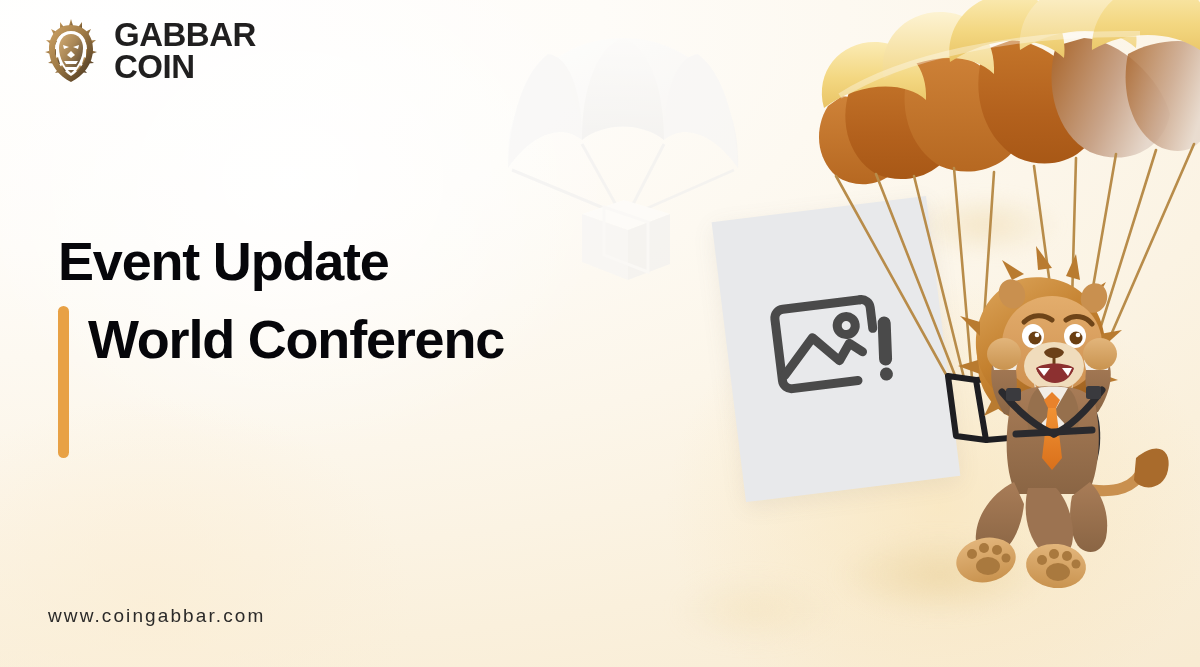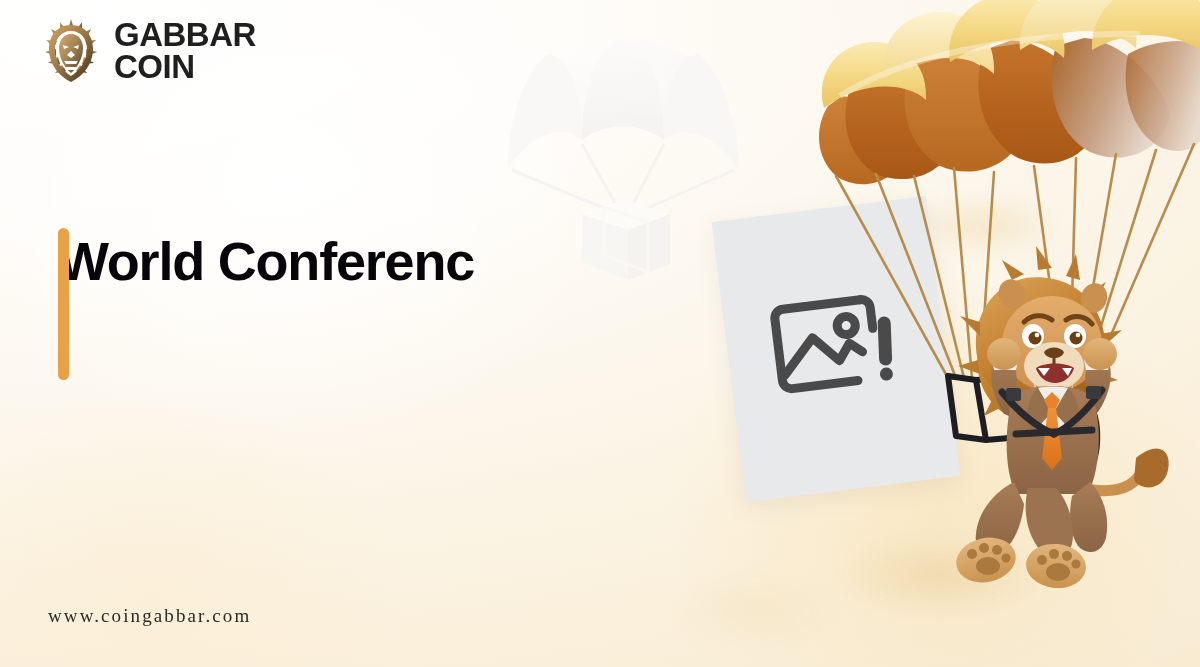--- a/index.html
+++ b/index.html
@@ -103,34 +103,35 @@
     font-family:"Liberation Sans", sans-serif;
     font-weight:700;
     font-size:54px;
     line-height:78px;
     letter-spacing:-1.2px;
     color:#06060A;
     white-space:nowrap;
   }
   .headline-body{
     position:relative;
+    padding-left:30px;
   }
   .accent-bar{
     position:absolute;
     left:0; top:6px;
     width:11px; height:152px;
     border-radius:8px;
     background:#E8A145;
   }
 
   
   .site-url{
     position:absolute;
     left:48px; top:605px;
-    font-family:Liberation Serif, serif;
+    font-family:Liberation Sans, sans-serif;
     font-size:19px;
     font-weight:400;
     letter-spacing:2.1px;
     color:#2B2A29;
     z-index:25;
   }
 
   
   .ph-card{
     position:absolute;
@@ -448,20 +449,21 @@
         </g>
       </svg>
     </div>
     <div class="logo-words">
       <span>GABBAR</span>
       <span>COIN</span>
     </div>
   </div>
 
   <div class="headline-wrap">
+    <div class="headline-line">Event Update</div>
     <div class="headline-body">
       <div class="accent-bar"></div>
       <div class="headline-line">World Conferenc</div>
     </div>
   </div>
 
   <div class="site-url">www.coingabbar.com</div>
 
 </div>
 

